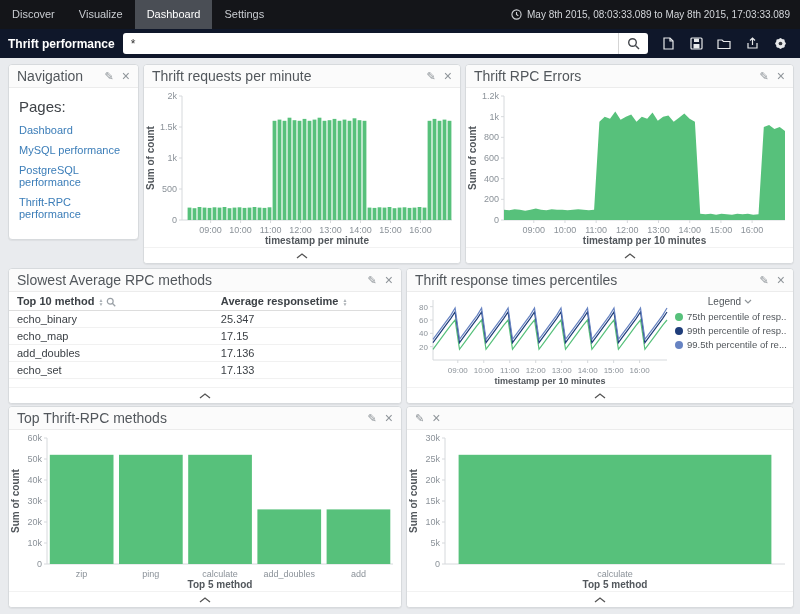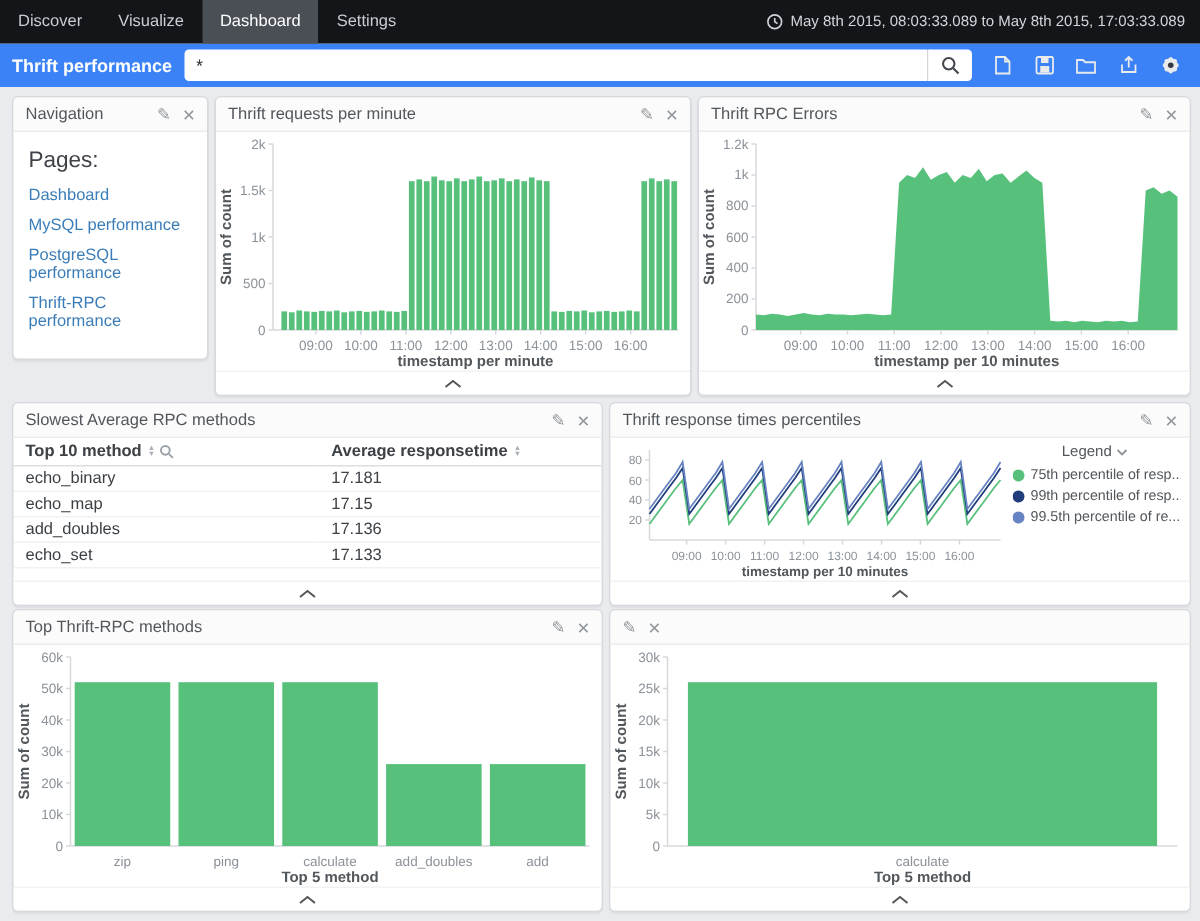--- a/index.html
+++ b/index.html
@@ -10,32 +10,32 @@
   .logo{display:flex;align-items:center;padding:0 10px 0 8px;height:100%;cursor:pointer}
   .lbars{display:flex;align-items:flex-end;height:20px}
   .lbar{width:4px;margin-right:2px;border-radius:1px;display:inline-block}
   .b1{height:20px}.b2{height:13px}.b3{height:16px}
   .logotext{color:#fff;font-size:21px;font-weight:bold;letter-spacing:-0.5px;margin-left:4px}
   .topnav{display:flex;height:100%}
   .tnav{color:#c9ccd1;font-size:11px;line-height:29px;padding:0 12px;cursor:pointer}
   .tnav.active{background:#4a4e55;color:#fff}
   .timerange{margin-left:auto;display:flex;gap:5px;color:#d3d6da;font-size:10px;padding-right:10px;cursor:pointer;white-space:nowrap}
   
-  .toolbar{position:absolute;left:0;top:29px;width:100%;height:29px;background:#3b82f6;display:flex;align-items:center;padding:0 8px;box-sizing:border-box;gap:8px}
+  .toolbar{position:absolute;left:0;top:29px;width:100%;height:29px;background:#0f172a;display:flex;align-items:center;padding:0 8px;box-sizing:border-box;gap:8px}
   .dtitle{color:#fff;font-size:12px;font-weight:bold;white-space:nowrap}
   .searchwrap{flex:1;display:flex;height:21px}
   .search-input{flex:1;border:none;border-radius:3px 0 0 3px;padding:0 8px;font-size:12px;font-family:inherit;color:#333;outline:none;height:100%;box-sizing:border-box}
   .search-btn{width:30px;background:#fff;border:none;border-left:1px solid #d5d5d5;border-radius:0 3px 3px 0;display:flex;align-items:center;justify-content:center;cursor:pointer;padding:0}
   .tools{display:flex;gap:4px}
   .toolbtn{width:24px;height:21px;display:flex;align-items:center;justify-content:center;background:transparent;border:none;cursor:pointer;padding:0}
   
   .dashboard{position:absolute;left:0;top:58px;width:800px;height:556px}
   .panel{position:absolute;background:#fff;border:1px solid #d7dadd;border-radius:4px;box-shadow:0 1px 1px rgba(0,0,0,.05);overflow:hidden}
   .phead{height:22px;display:flex;align-items:center;padding:0 8px;border-bottom:1px solid #ececec;background:#fbfbfb}
-  .ptitle{font-size:11px;color:#52575c;flex:1;white-space:nowrap;overflow:hidden}
+  .ptitle{font-size:14px;color:#52575c;flex:1;white-space:nowrap;overflow:hidden}
   .picons{display:flex;gap:8px;color:#8e9499;align-items:center}
   .pencil{font-size:11px;cursor:pointer}
   .close{font-size:14px;line-height:1;cursor:pointer}
   .pbody{position:absolute;top:23px;left:0;right:0;bottom:15px;overflow:hidden}
   .pfoot{position:absolute;bottom:0;left:0;right:0;height:15px;display:flex;align-items:center;justify-content:center;border-top:1px solid #f2f2f2;cursor:pointer;background:#fff}
   .chart{width:100%;height:100%}
   svg{display:block}
   .tick{font-size:9px;fill:#8b9299;font-family:"Liberation Sans",sans-serif}
   .small .tick{font-size:8px}
   .axlab{font-size:10px;font-weight:bold;fill:#52575c;font-family:"Liberation Sans",sans-serif}
@@ -332,21 +332,21 @@
               <span>Average responsetime</span><span class="sort">
                   <span>▲</span>
                   <span>▼</span>
                 </span>
             </th>
           </tr>
         </thead>
         <tbody>
             <tr>
               <td>echo_binary</td>
-              <td>17.181</td>
+              <td>25.347</td>
             </tr>
             <tr>
               <td>echo_map</td>
               <td>17.15</td>
             </tr>
             <tr>
               <td>add_doubles</td>
               <td>17.136</td>
             </tr>
             <tr>

